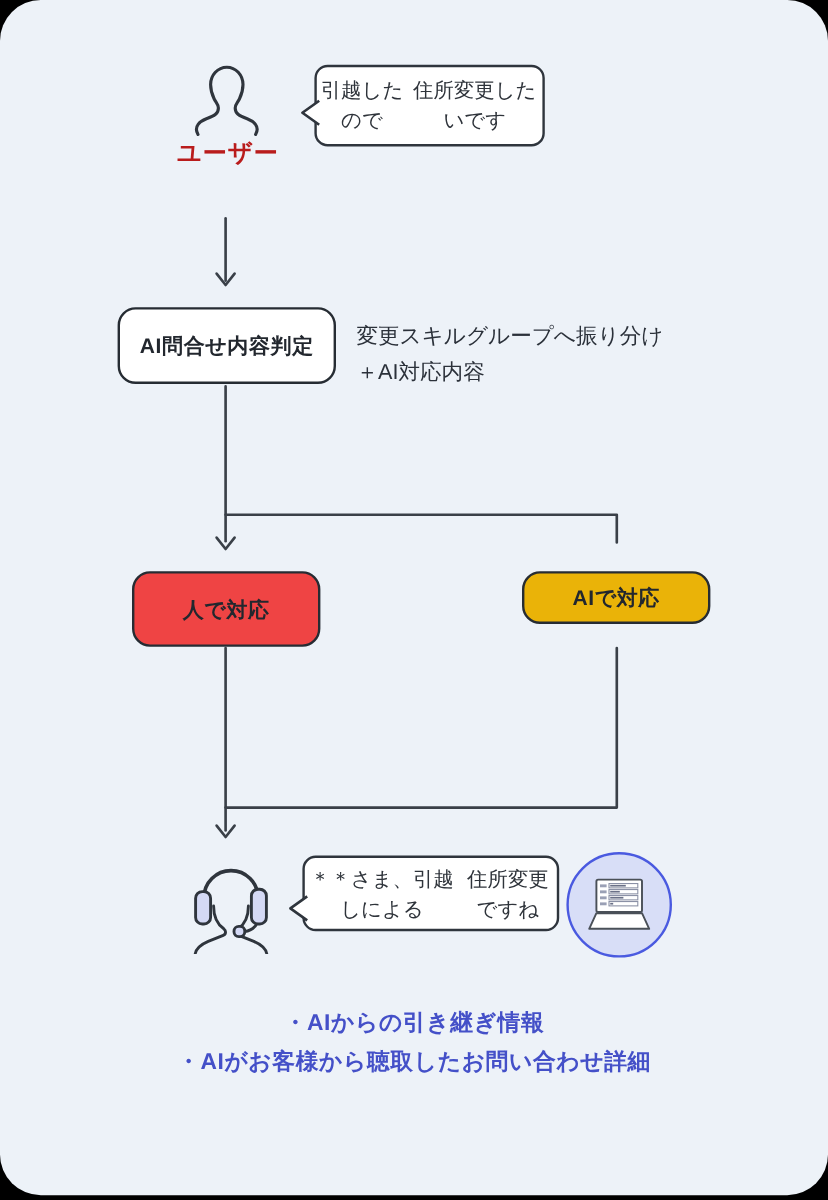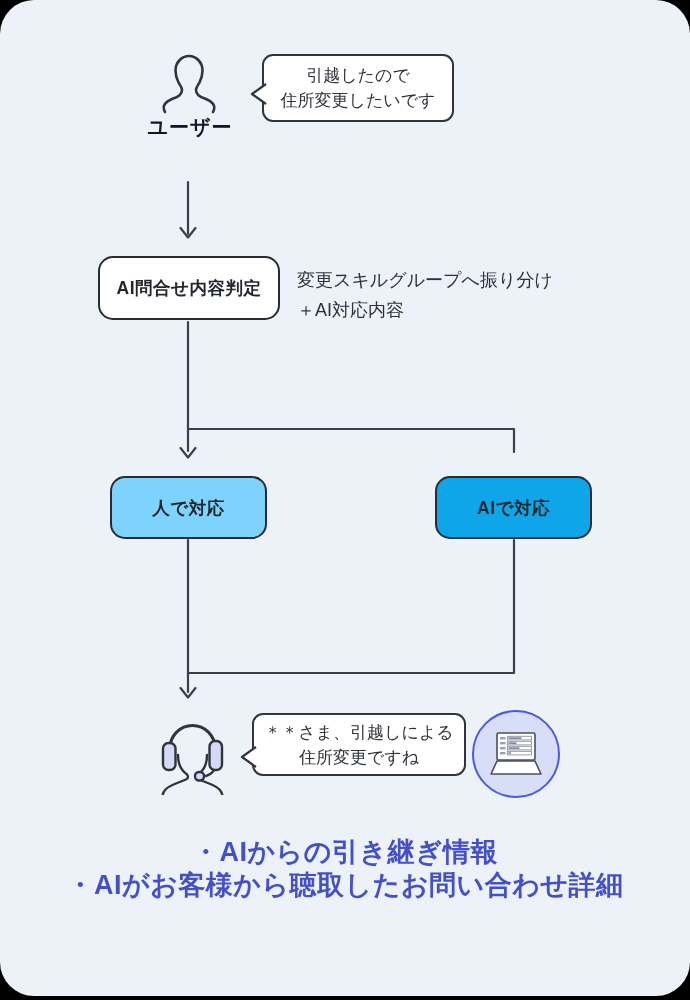--- a/index.html
+++ b/index.html
@@ -16,40 +16,40 @@
   .abs { position:absolute; z-index:2; }
   .node {
     position:absolute; z-index:2;
     display:flex; align-items:center; justify-content:center;
     border:2.4px solid #262c33; border-radius:15px;
     font-weight:bold; font-size:17.5px; color:#22272e; letter-spacing:.5px;
   }
   .bubble {
     position:absolute; z-index:2;
     background:#fff; border:2.2px solid #2f353d; border-radius:11px;
-    display:flex; flex-direction:column; align-items:center; justify-content:center;
+    display:flex; flex-direction:row; align-items:center; justify-content:center;
     font-size:17px; color:#2e333a; line-height:25px; text-align:center;
   }
   .tail { position:absolute; left:-14px; z-index:3; }
   .user-label {
     position:absolute; z-index:2; width:104px; text-align:center;
-    font-weight:bold; font-size:20px; color:#0f172a; letter-spacing:1px;
+    font-weight:bold; font-size:20px; color:#b91c1c; letter-spacing:1px;
   }
   .note {
     position:absolute; z-index:2;
     font-size:18px; color:#2b313a; line-height:30px;
   }
   .laptop-circle {
     position:absolute; z-index:2; width:88px; height:88px; border-radius:50%;
     background:#d8def7; border:2.5px solid #4a5ae0;
     display:flex; align-items:center; justify-content:center;
   }
   .handoff {
     position:absolute; z-index:2; left:0; top:836px; width:690px;
-    text-align:center; font-weight:bold; font-size:27px;
+    text-align:center; font-weight:bold; font-size:19px;
     color:#4450c8; line-height:33px; letter-spacing:.5px;
   }
 </style>
 </head>
 <body>
 
 <div class="card">
 
   <svg class="connectors" width="690" height="1000" viewBox="0 0 690 1000">
     <g stroke="#3a4048" stroke-width="2.2" fill="none" stroke-linecap="round" stroke-linejoin="round">
@@ -78,24 +78,24 @@
   </div>
 
   <div class="node" style="left:98px; top:256px; width:182px; height:64px; background:#ffffff;">
     <span>AI問合せ内容判定</span>
   </div>
   <div class="note" style="left:297px; top:265px;">
     <div>変更スキルグループへ振り分け</div>
     <div>＋AI対応内容</div>
   </div>
 
-  <div class="node" style="left:110px; top:476px; width:157px; height:63px; background:#7dd3fc;">
+  <div class="node" style="left:110px; top:476px; width:157px; height:63px; background:#ef4444;">
     <span>人で対応</span>
   </div>
-  <div class="node" style="left:435px; top:476px; width:157px; height:63px; background:#0ea5e9;">
+  <div class="node" style="left:435px; top:476px; width:157px; height:44px; background:#eab308;">
     <span>AIで対応</span>
   </div>
 
   <svg class="abs" style="left:145px; top:707px;" width="94" height="88" viewBox="0 0 94 88">
     <g fill="none" stroke="#2f353d" stroke-linecap="round" stroke-linejoin="round">
       <path d="M25 46 v-5 a22.5 22.5 0 0 1 45 0 v5" stroke-width="3"></path>
       <path d="M33 48 c0 10 3.5 15.5 8.5 19 c2 1.5 2 4.5 -0.5 5.5 l-12.5 5 c-7 3 -11 7 -11 12" stroke-width="2.4"></path>
       <path d="M62 48 c0 10 -3.5 15.5 -8.5 19 c-2 1.5 -2 4.5 0.5 5.5 l12.5 5 c7 3 11 7 11 12" stroke-width="2.4"></path>
       <path d="M70 58 c0 8 -7 11.5 -14 11.5" stroke-width="2.4"></path>
       <rect x="18" y="36" width="12.5" height="27" rx="5.5" fill="#d4d9f5" stroke-width="2.4"></rect>

